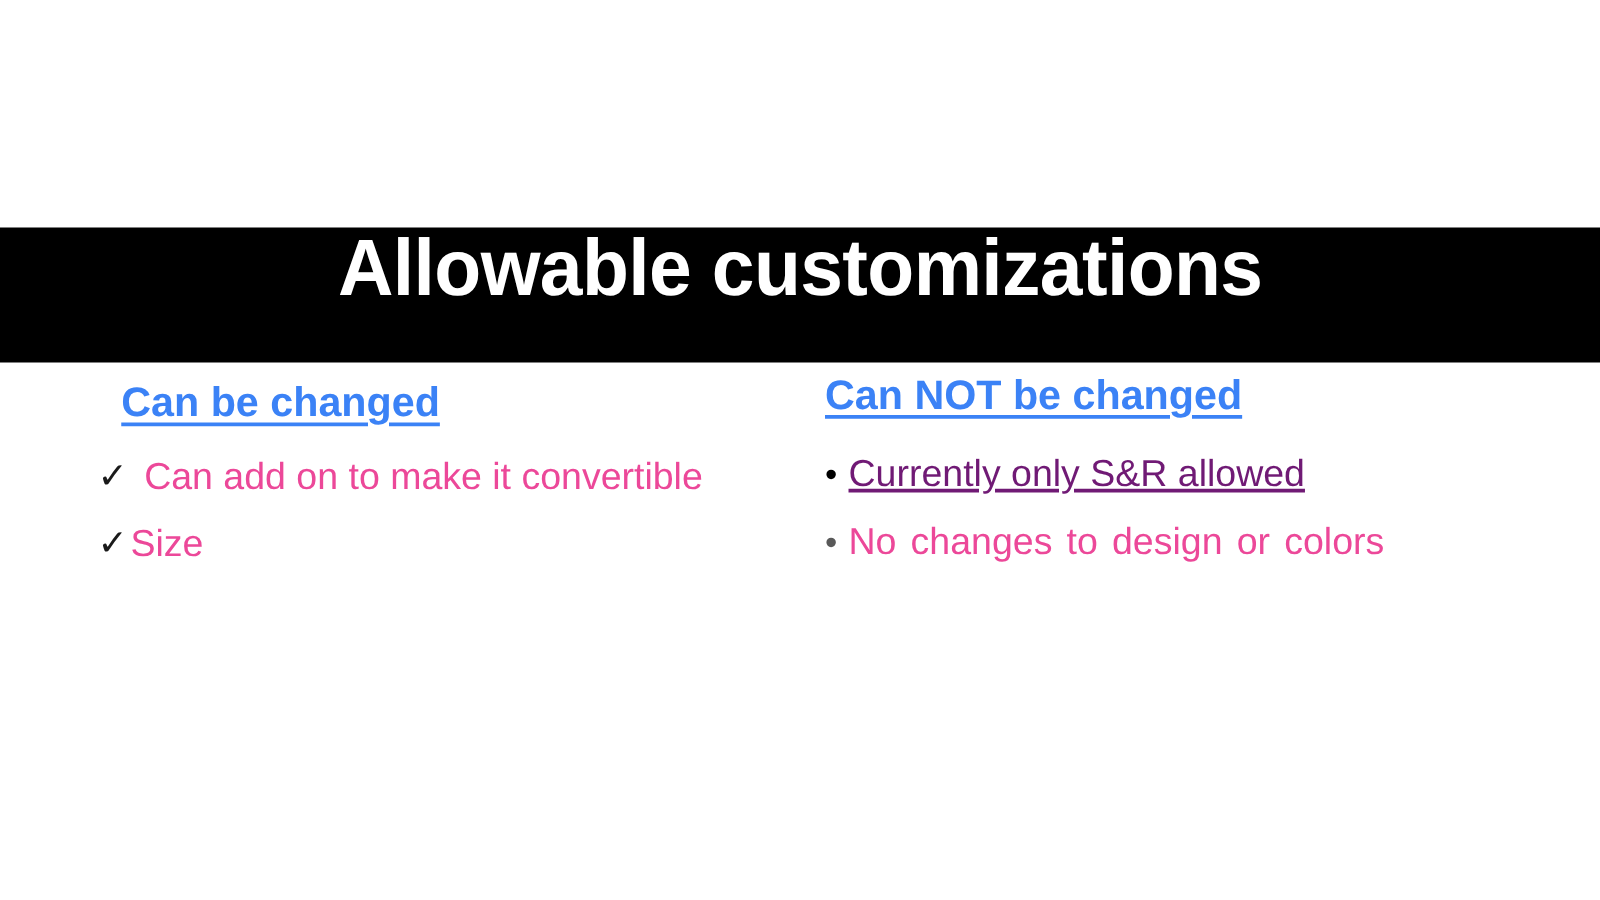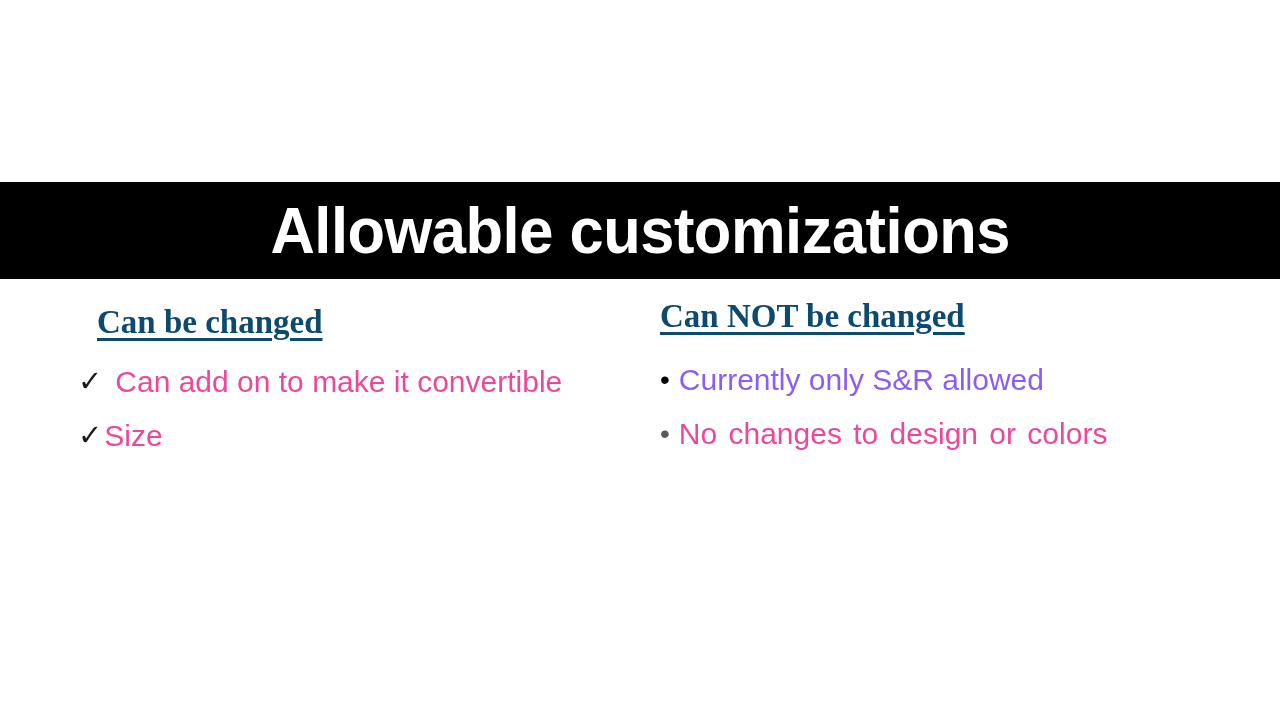--- a/index.html
+++ b/index.html
@@ -19,24 +19,24 @@
     background: #ffffff;
     overflow: hidden;
   }
 
   
   .title-banner {
     position: absolute;
     left: 0;
     top: 182px;
     width: 1280px;
-    height: 97px;
+    height: 108px;
     background: #000000;
     display: flex;
-    align-items: center;
+    align-items: flex-start;
     justify-content: center;
     text-decoration: underline;
   }
   .title-text {
     color: #ffffff;
     font-family: "Liberation Sans Narrow", "Liberation Sans", sans-serif;
     font-weight: 700;
     font-size: 64px;
     line-height: 1;
     letter-spacing: -0.5px;
@@ -55,23 +55,23 @@
   }
 
   .col {
     position: absolute;
     top: 0;
   }
   .col-left  { left: 78px;  width: 530px; }
   .col-right { left: 660px; width: 560px; }
 
   .col-heading {
-    font-family: Liberation Serif, serif;
+    font-family: Liberation Sans, sans-serif;
     font-weight: 700;
-    color: #0c4a6e;
+    color: #3b82f6;
     font-size: 33px;
     line-height: 1.1;
     text-decoration: underline;
     text-underline-offset: 5px;
     text-decoration-thickness: 3px;
     display: inline-block;
     white-space: nowrap;
   }
   .col-left .col-heading  { margin-left: 19px; margin-top: 25px; }
   .col-right .col-heading { margin-left: 0px;  margin-top: 19px; }
@@ -113,21 +113,21 @@
   .item-gap-wide  .bullet-marker { margin-right: 13px; }
   .item-gap-tight .bullet-marker { margin-right: 2px; }
 
   
   .dot-mark {
     font-size: 28px;
     line-height: 41px;
   }
   .col-right .bullet-marker { margin-right: 9px; }
 
-  .tone-dark { color: #8b5cf6; }
+  .tone-dark { color: #701a75; text-decoration: underline; }
   .tone-gray { color: #ec4899; }
   .tone-gray-dot { color: #595959; }
   .tone-dark-dot { color: #000000; }
   .loose { word-spacing: 3px; }
 </style>
 </head>
 <body>
 
 <div id="slide">
 

